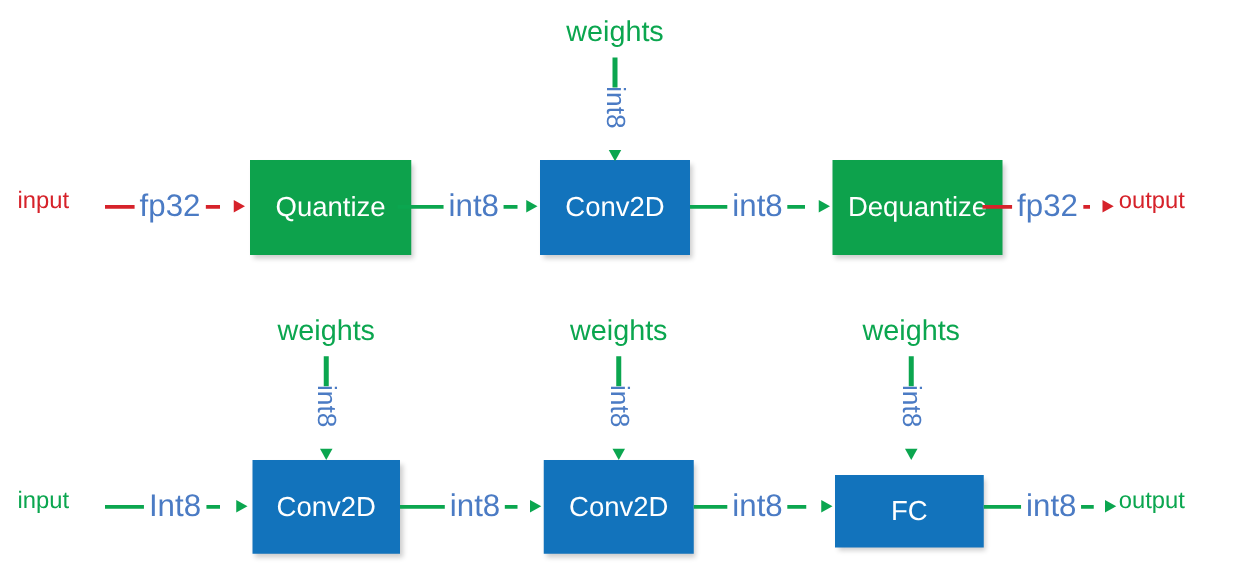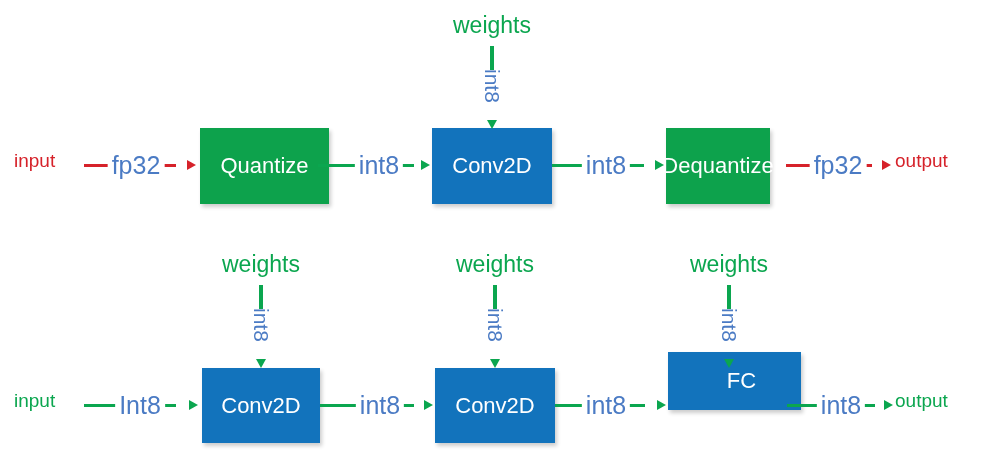--- a/index.html
+++ b/index.html
@@ -64,21 +64,21 @@
   <div class="arrow-r" style="left:421px;top:160px;"></div>
 
   <div class="box blue" style="left:432px;top:128px;width:120px;height:76px;">
     <span>Conv2D</span>
   </div>
 
   <div class="hline green" style="left:552px;top:164px;width:92px;"></div>
   <span class="edge-label" style="left:606px;top:152px;">int8</span>
   <div class="arrow-r" style="left:655px;top:160px;"></div>
 
-  <div class="box green" style="left:666px;top:128px;width:104px;height:76px;text-align:center;">
+  <div class="box green" style="left:666px;top:128px;width:136px;height:76px;text-align:center;">
     <span>Dequantize</span>
   </div>
 
   <div class="hline red" style="left:786px;top:164px;width:86px;"></div>
   <span class="edge-label" style="left:838px;top:152px;">fp32</span>
   <div class="arrow-r red" style="left:882px;top:160px;"></div>
 
   <span class="lbl red" style="left:895px;top:151px;">output</span>
 
   <span class="wlabel" style="left:492px;top:13px;">weights</span>
@@ -101,21 +101,21 @@
   <div class="arrow-r" style="left:424px;top:400px;"></div>
 
   <div class="box blue" style="left:435px;top:368px;width:120px;height:75px;">
     <span>Conv2D</span>
   </div>
 
   <div class="hline green" style="left:555px;top:404px;width:90px;"></div>
   <span class="edge-label" style="left:606px;top:392px;">int8</span>
   <div class="arrow-r" style="left:657px;top:400px;"></div>
 
-  <div class="box blue" style="left:668px;top:352px;width:119px;height:58px;padding-left:14px;">
+  <div class="box blue" style="left:668px;top:380px;width:119px;height:58px;">
     <span>FC</span>
   </div>
 
   <div class="hline green" style="left:787px;top:404px;width:88px;"></div>
   <span class="edge-label" style="left:841px;top:392px;">int8</span>
   <div class="arrow-r" style="left:884px;top:400px;"></div>
 
   <span class="lbl green" style="left:895px;top:391px;">output</span>
 
   <span class="wlabel" style="left:261px;top:252px;">weights</span>

